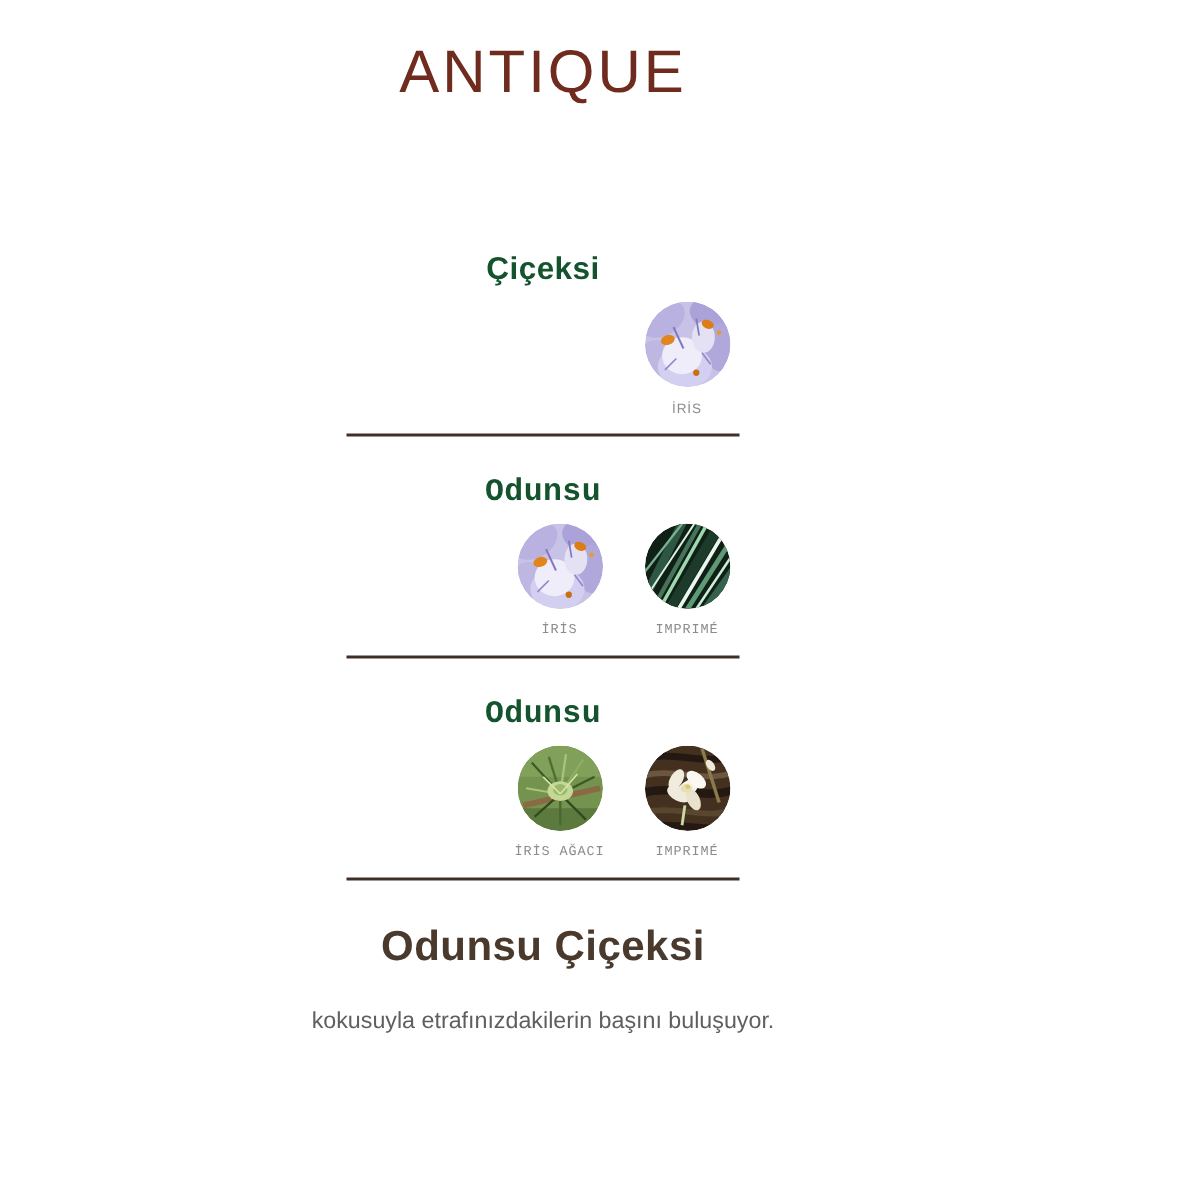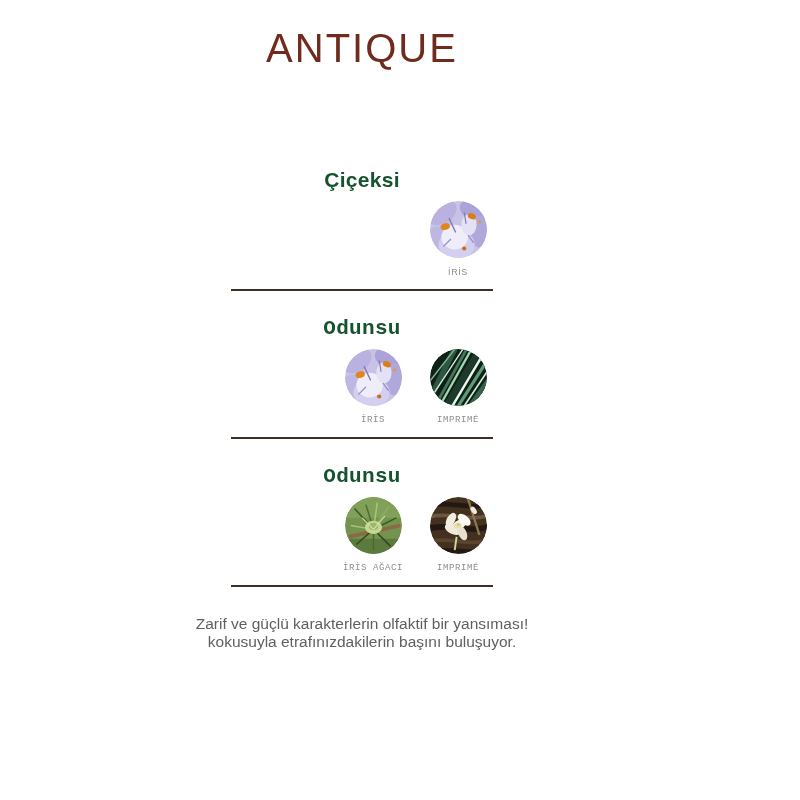--- a/index.html
+++ b/index.html
@@ -273,19 +273,19 @@
             </svg>
           </div>
           <figcaption class="note-label">IMPRIMÉ</figcaption>
         </figure>
       </div>
     </section>
 
   </main>
 
   <section class="summary">
+    <h2 class="summary-title">Odunsu Çiçeksi</h2>
     <div>
-      <div class="summary-line">Zarif ve güçlü karakterlerin olfaktif bir yansıması!</div>
       <div class="summary-line">kokusuyla etrafınızdakilerin başını buluşuyor.</div>
     </div>
   </section>
 
 </div>
 
 </body></html>

